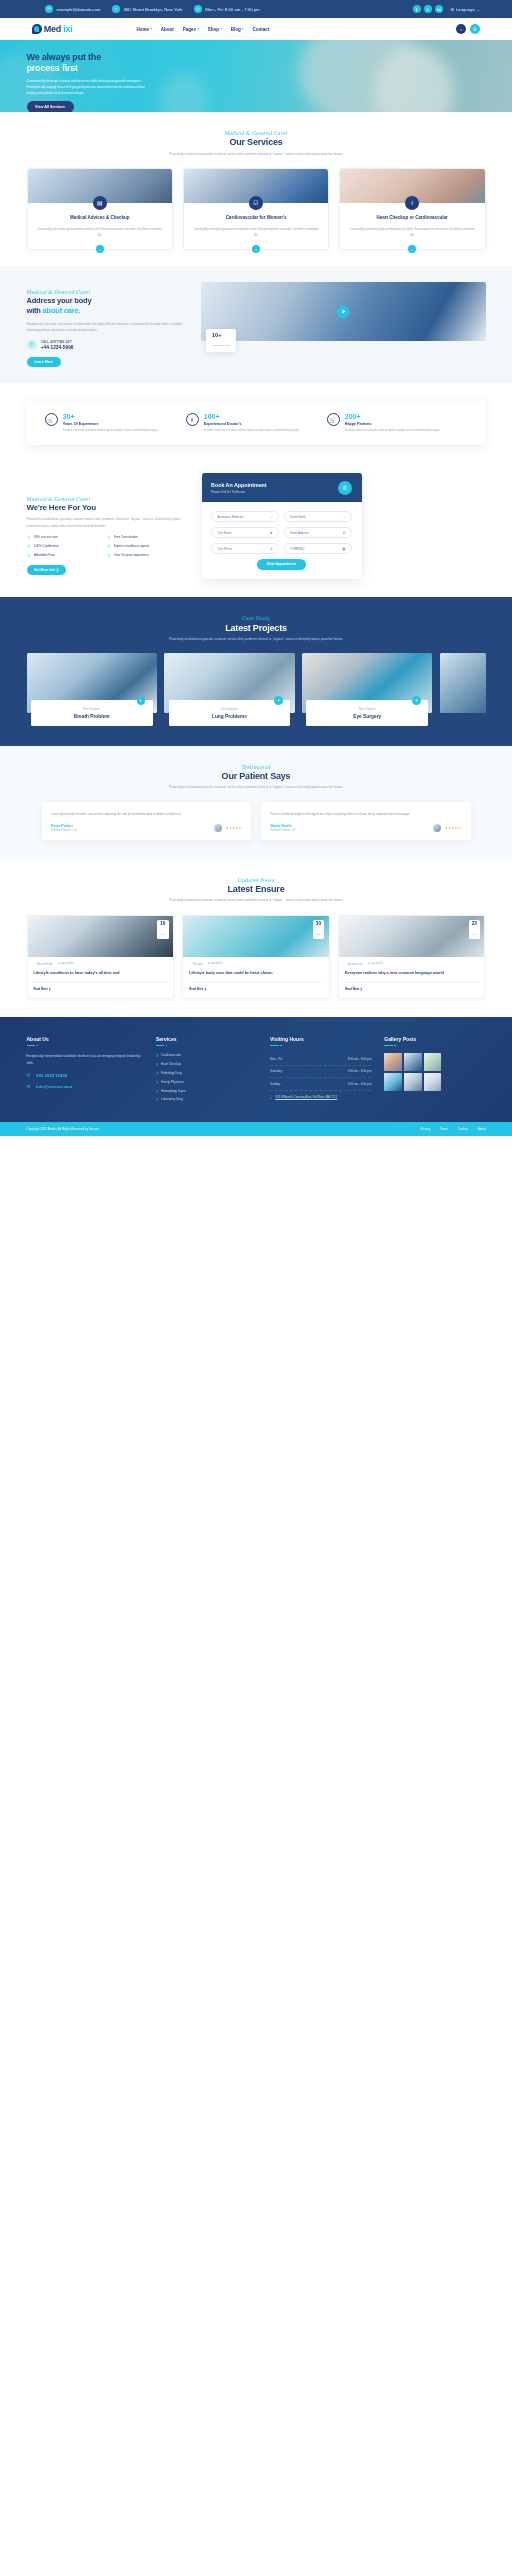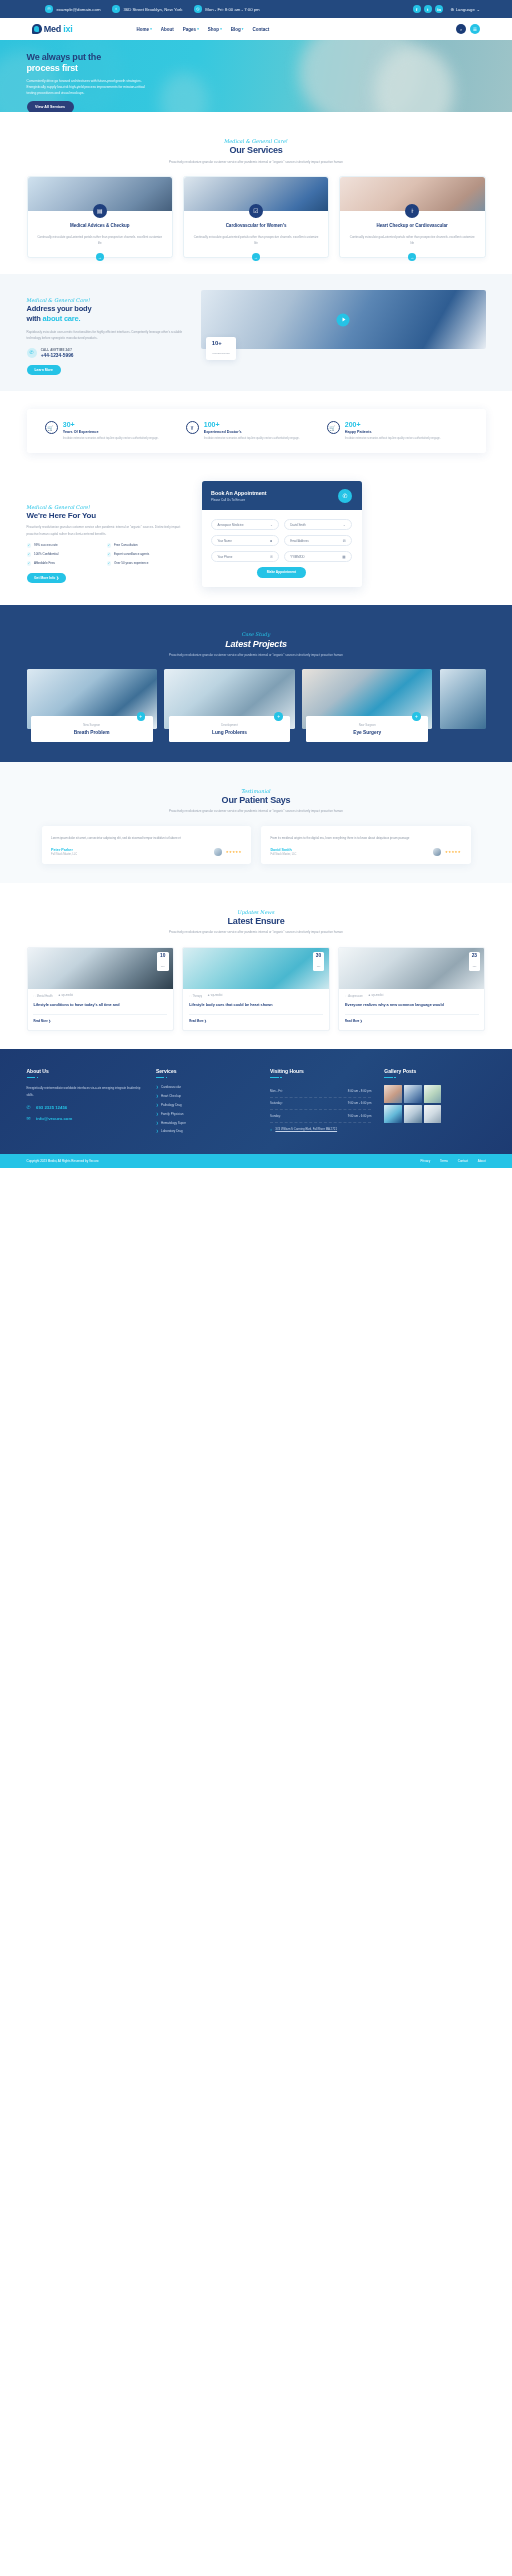--- a/index.html
+++ b/index.html
@@ -33,21 +33,21 @@
   .hero{height:72px;position:relative;overflow:hidden;
     background:linear-gradient(100deg,#2fc3dd 0%,#35c8df 38%,#57c9d6 58%,#7fb9c4 72%,#9ec4c8 100%);}
   .hero .blob{position:absolute;border-radius:50%;filter:blur(7.5px);opacity:.45;}
   .hero-inner{position:relative;width:459px;margin:0 auto;padding-top:11.7px;}
   .hero h1{font-size:9px;line-height:1.22;color:#23407c;font-weight:bold;letter-spacing:-0.2px;}
   .hero h1 .w{color:#fff;}
   .hero p{margin-top:3.7px;font-size:3.3px;line-height:1.85;color:#eefaff;max-width:124px;}
   .hero-btn{margin-top:5.3px;display:inline-block;background:#2b3f7a;color:#fff;font-size:3.7px;font-weight:bold;padding:3.7px 8.5px;border-radius:7.5px;}
 
   
-  .sec-head{text-align:center;margin-top:8px;}
+  .sec-head{text-align:center;}
   .script{font-family:"DejaVu Serif",serif;font-style:italic;color:#25c3e6;font-size:5px;}
   .sec-title{font-size:9px;font-weight:bold;color:#23407c;margin-top:1.1px;letter-spacing:-0.2px;}
   .sec-sub{font-size:3px;color:#9aa3b0;line-height:2;margin-top:3.2px;}
 
   
   .services{padding:18px 0 16px;}
   .svc-grid{display:flex;gap:9.6px;margin-top:11.7px;}
   .svc{flex:1;background:#fff;border:0.5px solid #e7f1f6;border-radius:2.7px;text-align:center;padding-bottom:11.7px;position:relative;box-shadow:0 1.1px 5.3px rgba(30,70,130,.05);}
   .svc-img{height:34px;border-radius:2.7px 2.7px 0 0;background-size:cover;background-position:center;}
   .svc-ic{width:14px;height:14px;border-radius:50%;background:#1f3f7d;color:#fff;display:flex;align-items:center;justify-content:center;font-size:5.9px;margin:-7px auto 0;position:relative;}
@@ -100,21 +100,21 @@
   .appt-head span{color:#c8d8ef;font-size:3px;display:block;margin-top:1.6px;}
   .appt-phone{margin-left:auto;width:14px;height:14px;border-radius:50%;background:#25c3e6;color:#fff;display:flex;align-items:center;justify-content:center;font-size:5.9px;}
   .appt-body{padding:8.5px 9.6px 9.6px;}
   .frow{display:flex;gap:4.8px;margin-bottom:4.8px;}
   .fld{flex:1;border:0.5px solid #e3eaf2;border-radius:6.4px;height:11.2px;display:flex;align-items:center;padding:0 5.3px;font-size:2.9px;color:#6f7c91;}
   .fld i{margin-left:auto;font-style:normal;color:#7e8ca3;font-size:3.5px;}
   .appt-btn{display:block;width:49px;margin:2.1px auto 0;background:#25c3e6;color:#fff;font-size:3.3px;font-weight:bold;padding:3.5px 0;border-radius:6.4px;text-align:center;}
 
   
   .projects{background:#24487e;padding:18px 0 20px;position:relative;overflow:hidden;}
-  .projects .sec-title{color:#fff;font-style:italic;}
+  .projects .sec-title{color:#fff;}
   .projects .sec-sub{color:#b8c9e3;}
   .proj-grid{display:flex;gap:7.5px;margin-top:11.7px;}
   .proj{flex:1;position:relative;}
   .proj-img{height:60px;background-size:cover;background-position:center;border-radius:1.6px;}
   .proj-card{background:#fff;border-radius:1.6px;margin:-13px 4.3px 0;padding:6.4px 5.3px 7px;text-align:center;position:relative;}
   .proj-plus{width:8.5px;height:8.5px;border-radius:50%;background:#25c3e6;color:#fff;display:flex;align-items:center;justify-content:center;font-size:4.8px;position:absolute;top:-4.3px;right:7.5px;}
   .proj-cat{font-size:2.8px;color:#a3acb8;}
   .proj-name{font-size:4.8px;color:#23407c;font-weight:bold;margin-top:2.7px;}
   .proj.wide{flex:.35;}
 

